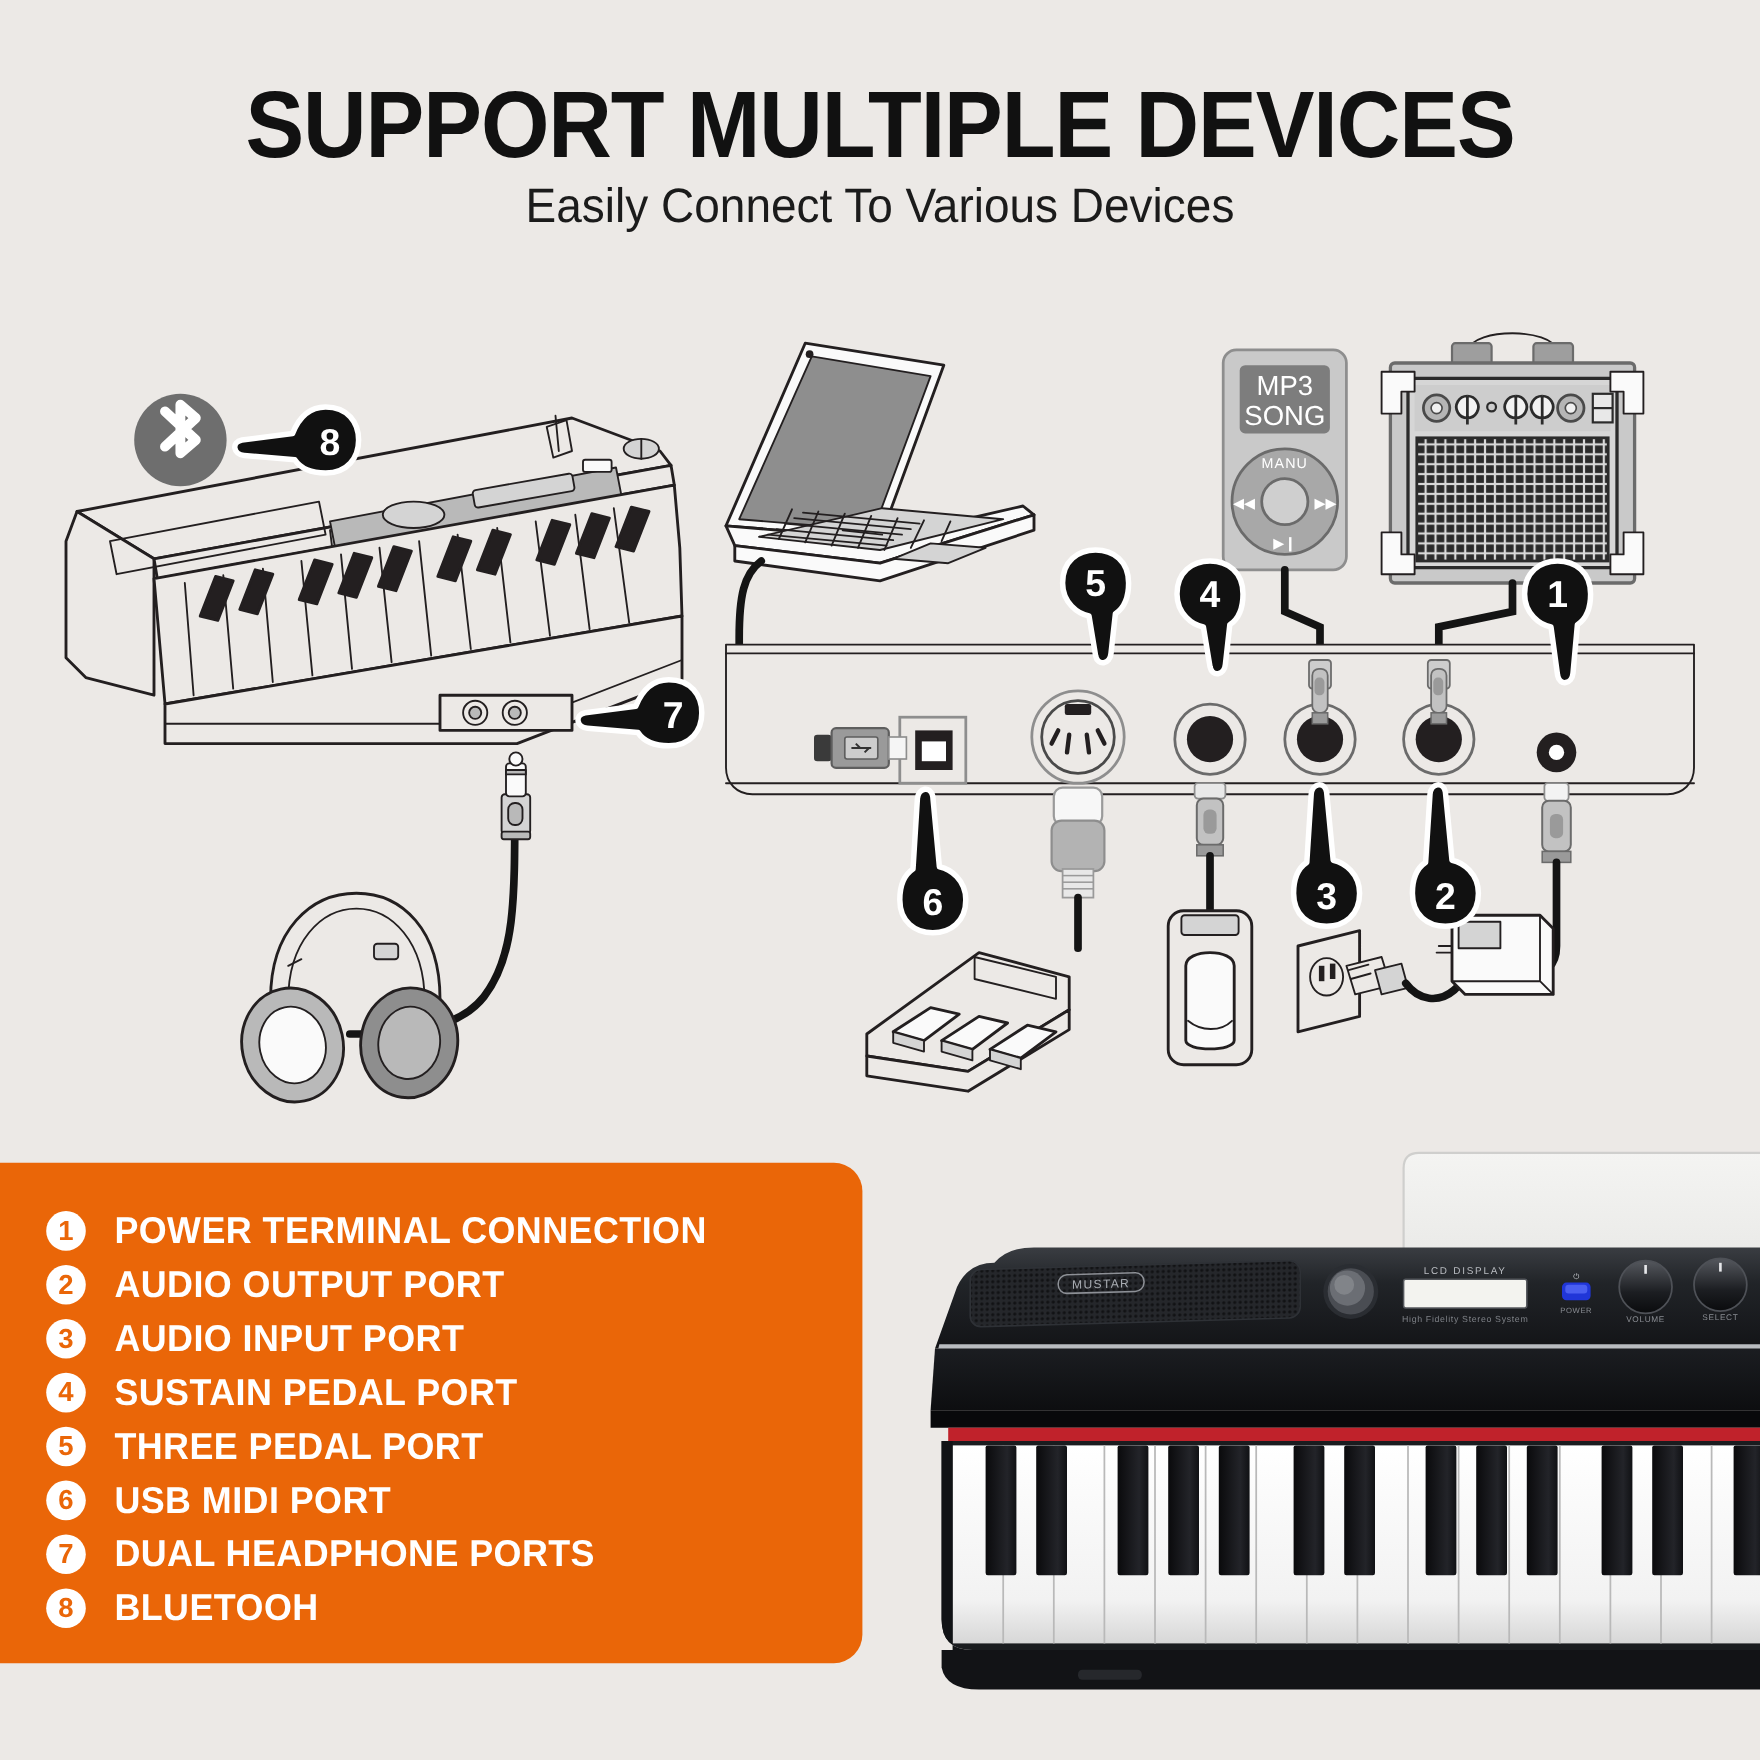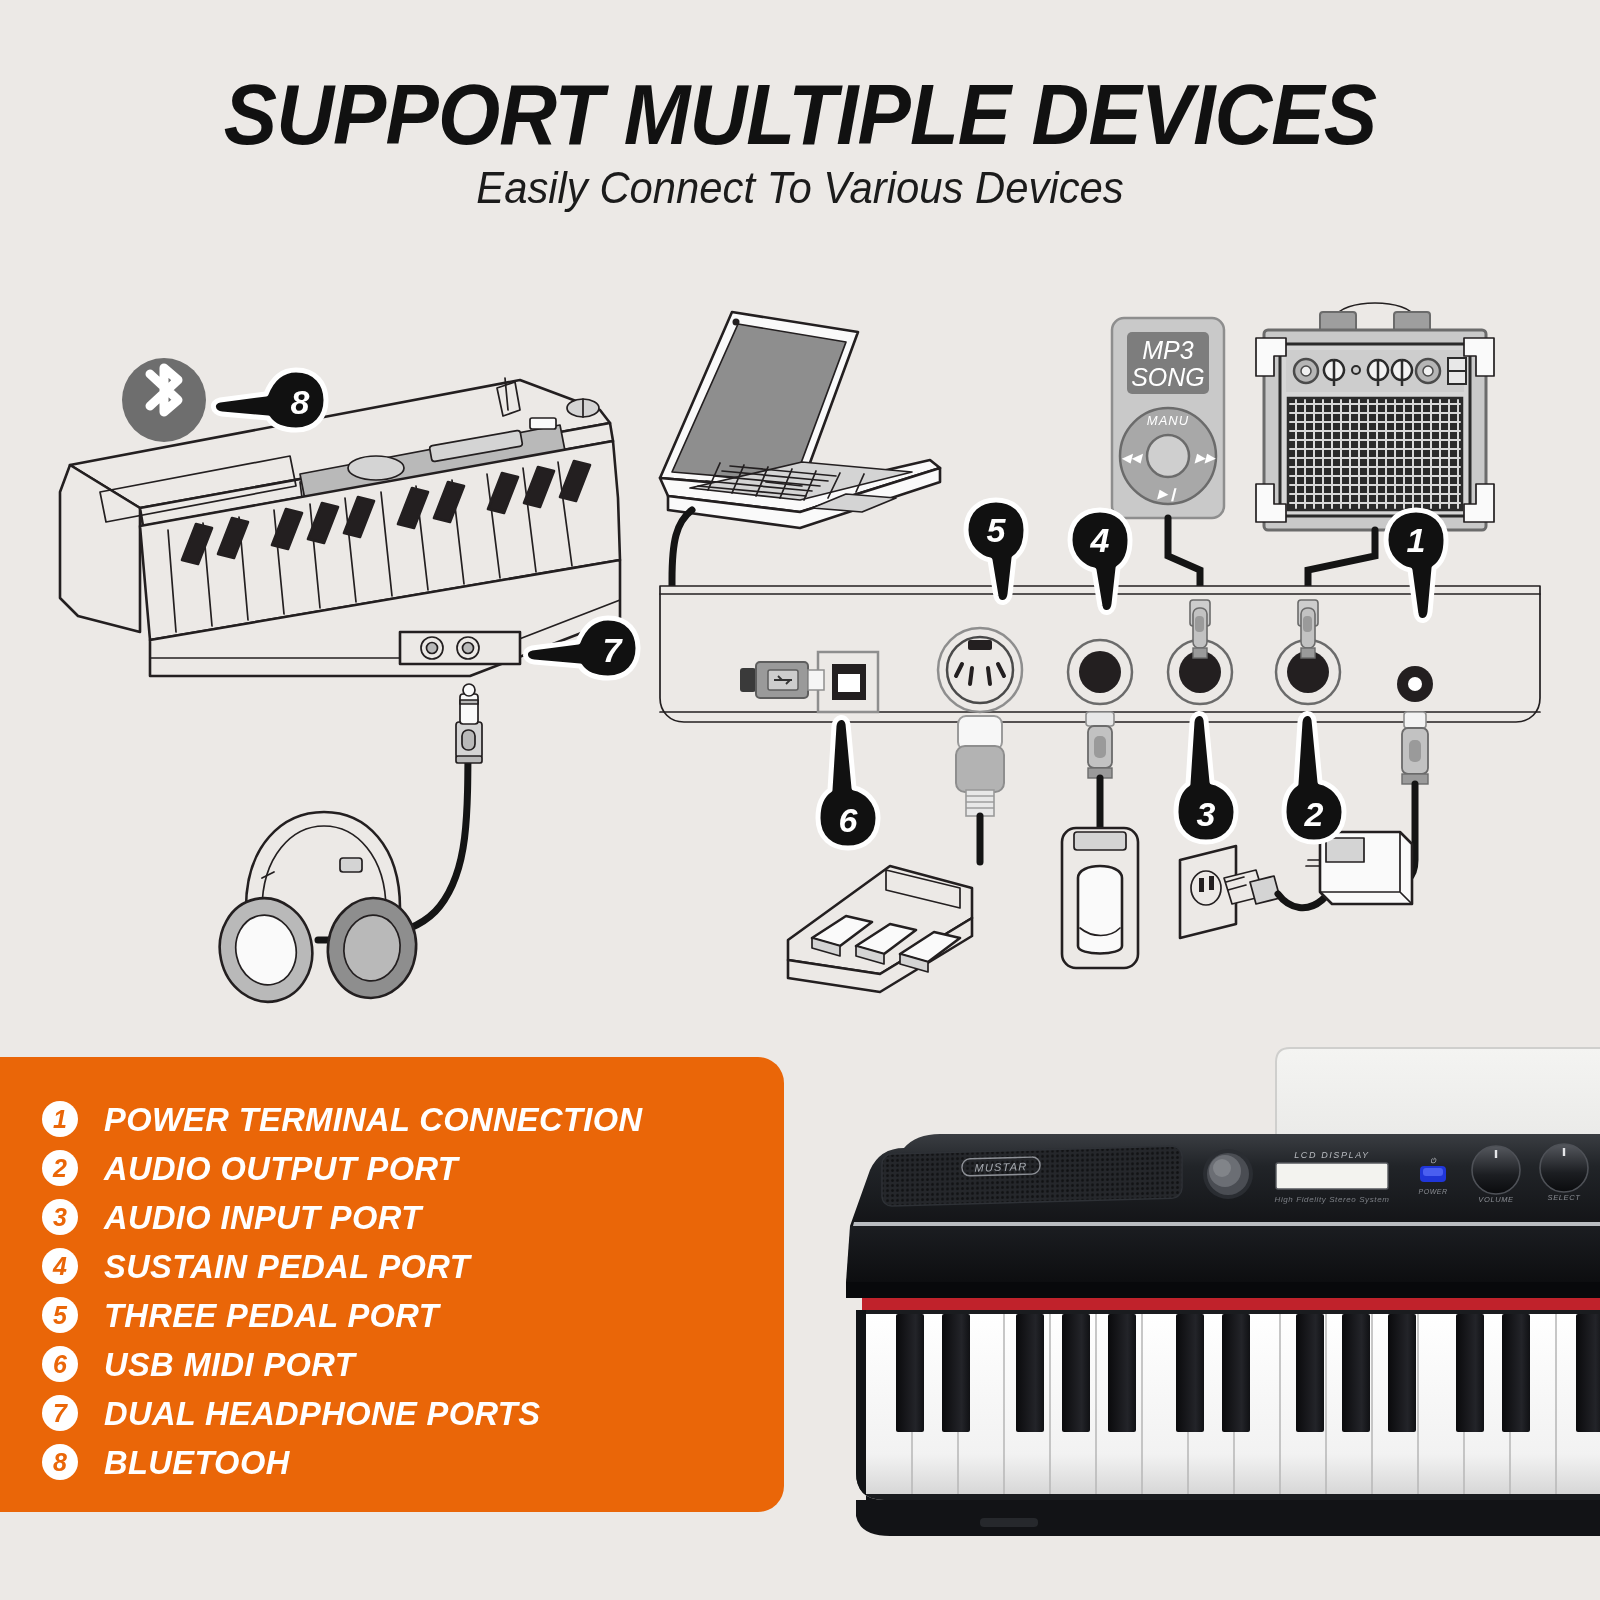--- a/index.html
+++ b/index.html
@@ -4,21 +4,21 @@
 <title>Support Multiple Devices</title>
 <style>
   html,body{margin:0;padding:0;}
   body{
     width:1600px;height:1600px;
     background:#ece9e6;
     font-family:"Liberation Sans", sans-serif;
     overflow:hidden;
     position:relative;
   }
-  .stage{position:absolute;inset:0;font-style:italic;}
+  .stage{position:absolute;inset:0;}
 
   
   .title{
     position:absolute;top:68px;left:0;width:1600px;
     text-align:center;
     font-size:86px;line-height:92px;
     font-weight:bold;
     letter-spacing:-1px;
     color:#111;
     transform:scaleX(.93);

